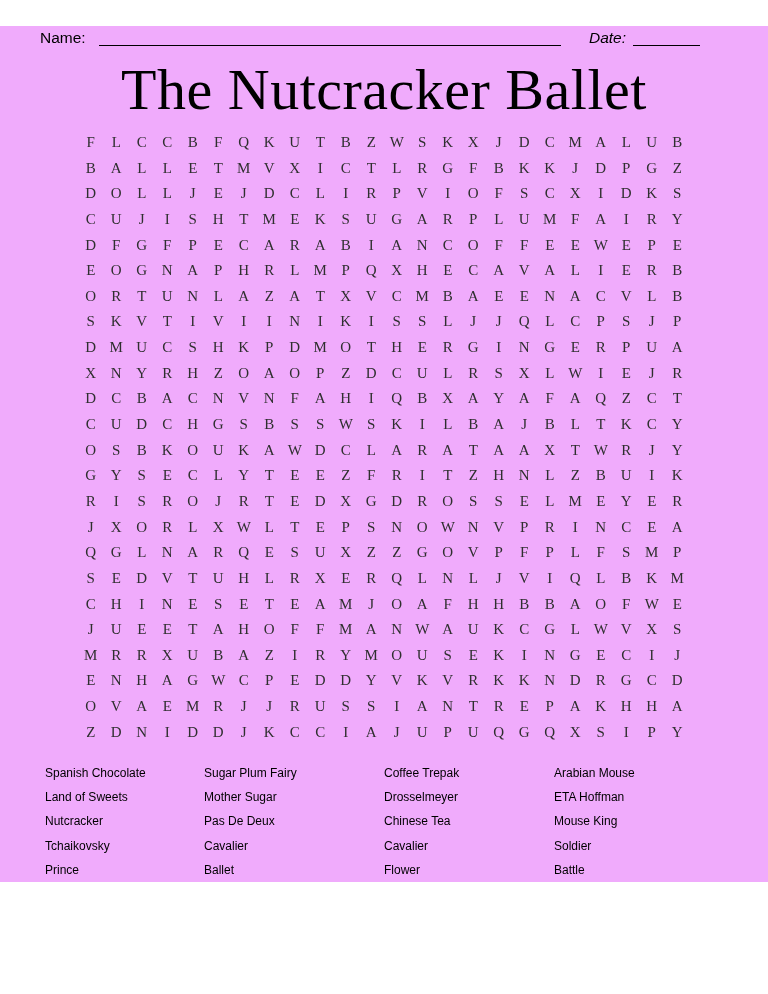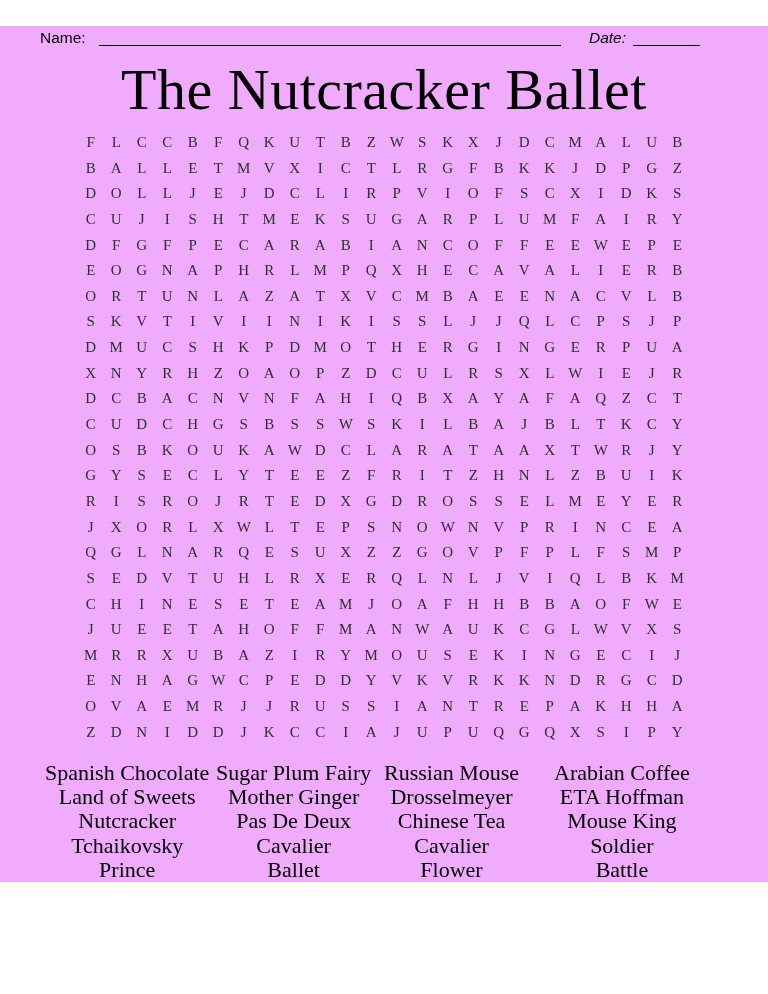--- a/index.html
+++ b/index.html
@@ -75,29 +75,28 @@
     color: #2f2f2f;
   }
 
   
   .word-col {
     position: absolute;
     top: 735px;
     margin: 0;
     padding: 0;
     list-style: none;
-    font-family: Liberation Serif, serif;
-    font-size: 22px;
+    font-family: Liberation Sans, sans-serif;
+    font-size: 12px;
     line-height: 24.2px;
     color: #000000;
     white-space: nowrap;
-    text-align: center;
   }
   .word-col-0 { left: 45px; }
-  .word-col-1 { left: 216px; }
+  .word-col-1 { left: 204px; }
   .word-col-2 { left: 384px; }
   .word-col-3 { left: 554px; }
 </style>
 </head>
 <body>
 
 <div class="page">
 
   <span class="header-label name-label">Name:</span>
   <span class="blank-line name-line"></span>
@@ -739,37 +738,37 @@
         <li>Spanish Chocolate</li>
         <li>Land of Sweets</li>
         <li>Nutcracker</li>
         <li>Tchaikovsky</li>
         <li>Prince</li>
         <li>Waltz</li>
         <li>Doll</li>
       </ul>
       <ul class="word-col word-col-1">
         <li>Sugar Plum Fairy</li>
-        <li>Mother Ginger</li>
+        <li>Mother Sugar</li>
         <li>Pas De Deux</li>
         <li>Cavalier</li>
         <li>Ballet</li>
         <li>Party</li>
         <li>Plum</li>
       </ul>
       <ul class="word-col word-col-2">
-        <li>Russian Mouse</li>
+        <li>Coffee Trepak</li>
         <li>Drosselmeyer</li>
         <li>Chinese Tea</li>
         <li>Cavalier</li>
         <li>Flower</li>
         <li>Fritz</li>
       </ul>
       <ul class="word-col word-col-3">
-        <li>Arabian Coffee</li>
+        <li>Arabian Mouse</li>
         <li>ETA Hoffman</li>
         <li>Mouse King</li>
         <li>Soldier</li>
         <li>Battle</li>
         <li>Clara</li>
       </ul>
     </div>
 
 </div>
 

